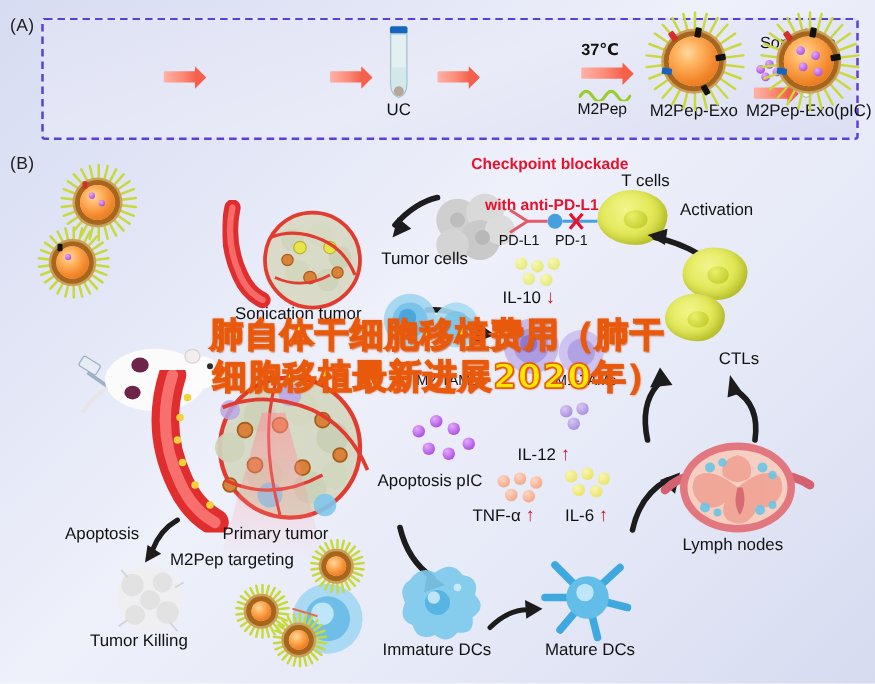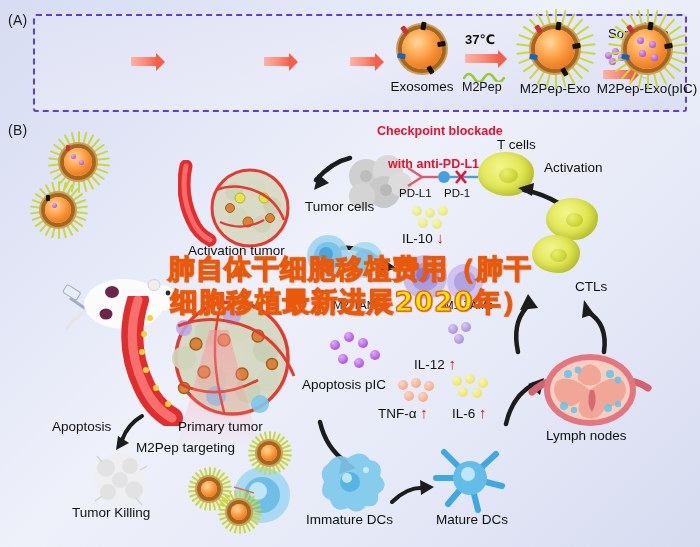--- a/index.html
+++ b/index.html
@@ -88,36 +88,34 @@
   <div class="panel-letter" style="left:8px;top:12px;">(A)</div>
 
   <div id="panelA-box">
 
 
     <div class="arrowA" style="left:96px;top:41px;width:26px;"></div>
 
 
     <div class="arrowA" style="left:229px;top:41px;width:26px;"></div>
 
+    <div class="stepA" style="left:258px;top:4px;width:52px;">
+      <div class="tube" style="margin:0 auto 2px;">
+        <svg width="20" height="60" viewBox="0 0 20 60">
+          <rect x="3" y="1" width="14" height="6" rx="1.5" fill="#1565c0"></rect>
+          <path d="M3.5 7 h13 v40 q0 9 -6.5 11 q-6.5 -2 -6.5 -11 z" fill="#e3f0f2" stroke="#9ec2c9" stroke-width="1"></path>
+          <path d="M4 34 h12 v13 q0 8 -6 10 q-6 -2 -6 -10 z" fill="#cfe6ea" opacity=".85"></path>
+          <ellipse cx="10" cy="53" rx="4" ry="4" fill="#b7a79a"></ellipse>
+        </svg>
+      </div>
+      <div class="cap">UC</div>
+    </div>
 
     <div class="arrowA" style="left:315px;top:41px;width:26px;"></div>
 
-    <div class="stepA" style="left:345px;top:4px;width:84px;">
-      <div style="position:relative;width:54px;height:54px;margin:2px auto 3px;">
-        <div class="exo" style="position:absolute;left:7px;top:7px;width:40px;height:40px;">
-          <div class="ring"></div>
-        </div>
-        <div class="marker" style="left:7px;top:4px;background:#d32f2f;transform:rotate(-35deg);"></div>
-        <div class="marker" style="left:26px;top:0px;background:#111;transform:rotate(10deg);"></div>
-        <div class="marker" style="left:44px;top:18px;background:#111;transform:rotate(80deg);"></div>
-        <div class="marker" style="left:4px;top:30px;background:#1565c0;transform:rotate(-80deg);"></div>
-        <div class="marker" style="left:33px;top:44px;background:#111;transform:rotate(150deg);"></div>
-      </div>
-      <div class="cap">Exosomes</div>
-    </div>
 
     <div class="arrowA" style="left:430px;top:38px;width:34px;"></div>
     <div class="lbl" style="left:430px;top:16px;font-size:13px;font-weight:bold;">37℃</div>
     <div style="position:absolute;left:428px;top:52px;">
       <svg width="42" height="12" viewBox="0 0 42 12">
         <path d="M1 8 q5 -8 10 0 q5 8 10 0 q5 -8 10 0 q5 8 10 0" stroke="#9acd32" stroke-width="2.6" fill="none" stroke-linecap="round"></path>
       </svg>
     </div>
     <div class="lbl sm" style="left:427px;top:64px;font-size:12.5px;">M2Pep</div>
 
@@ -337,21 +335,21 @@
         <circle cx="62" cy="38" r="5" fill="#e8e44a" stroke="#b8b42a" stroke-width="1"></circle>
         <circle cx="86" cy="38" r="5" fill="#e8e44a" stroke="#b8b42a" stroke-width="1"></circle>
         <circle cx="70" cy="62" r="5" fill="#d9823a" stroke="#a85c1c" stroke-width="1"></circle>
         <circle cx="92" cy="58" r="4.5" fill="#d9823a" stroke="#a85c1c" stroke-width="1"></circle>
         <circle cx="52" cy="48" r="4.5" fill="#d9823a" stroke="#a85c1c" stroke-width="1"></circle>
       </g>
       <path d="M38 30 q20 -8 42 2 q18 8 26 28" stroke="#e23b2f" stroke-width="2.6" fill="none"></path>
       <path d="M42 62 q22 10 44 -2" stroke="#e23b2f" stroke-width="2.2" fill="none"></path>
     </svg>
   </div>
-  <div class="lbl" style="left:188px;top:243px;">Activation tumor</div>
+  <div class="lbl" style="left:188px;top:243px;">Sonication tumor</div>
 
   <div style="position:absolute;left:340px;top:150px;">
     <svg width="80" height="62" viewBox="0 0 80 62">
       <circle cx="26" cy="26" r="17" fill="#cfcfcf"></circle>
         <circle cx="48" cy="20" r="15" fill="#d9d9d9"></circle>
       <circle cx="44" cy="42" r="16" fill="#c9c9c9"></circle>
         <circle cx="22" cy="46" r="13" fill="#d4d4d4"></circle>
       <circle cx="60" cy="34" r="12" fill="#dcdcdc"></circle>
       <circle cx="26" cy="26" r="6" fill="#bdbdbd"></circle>
         <circle cx="46" cy="40" r="6" fill="#b8b8b8"></circle>

